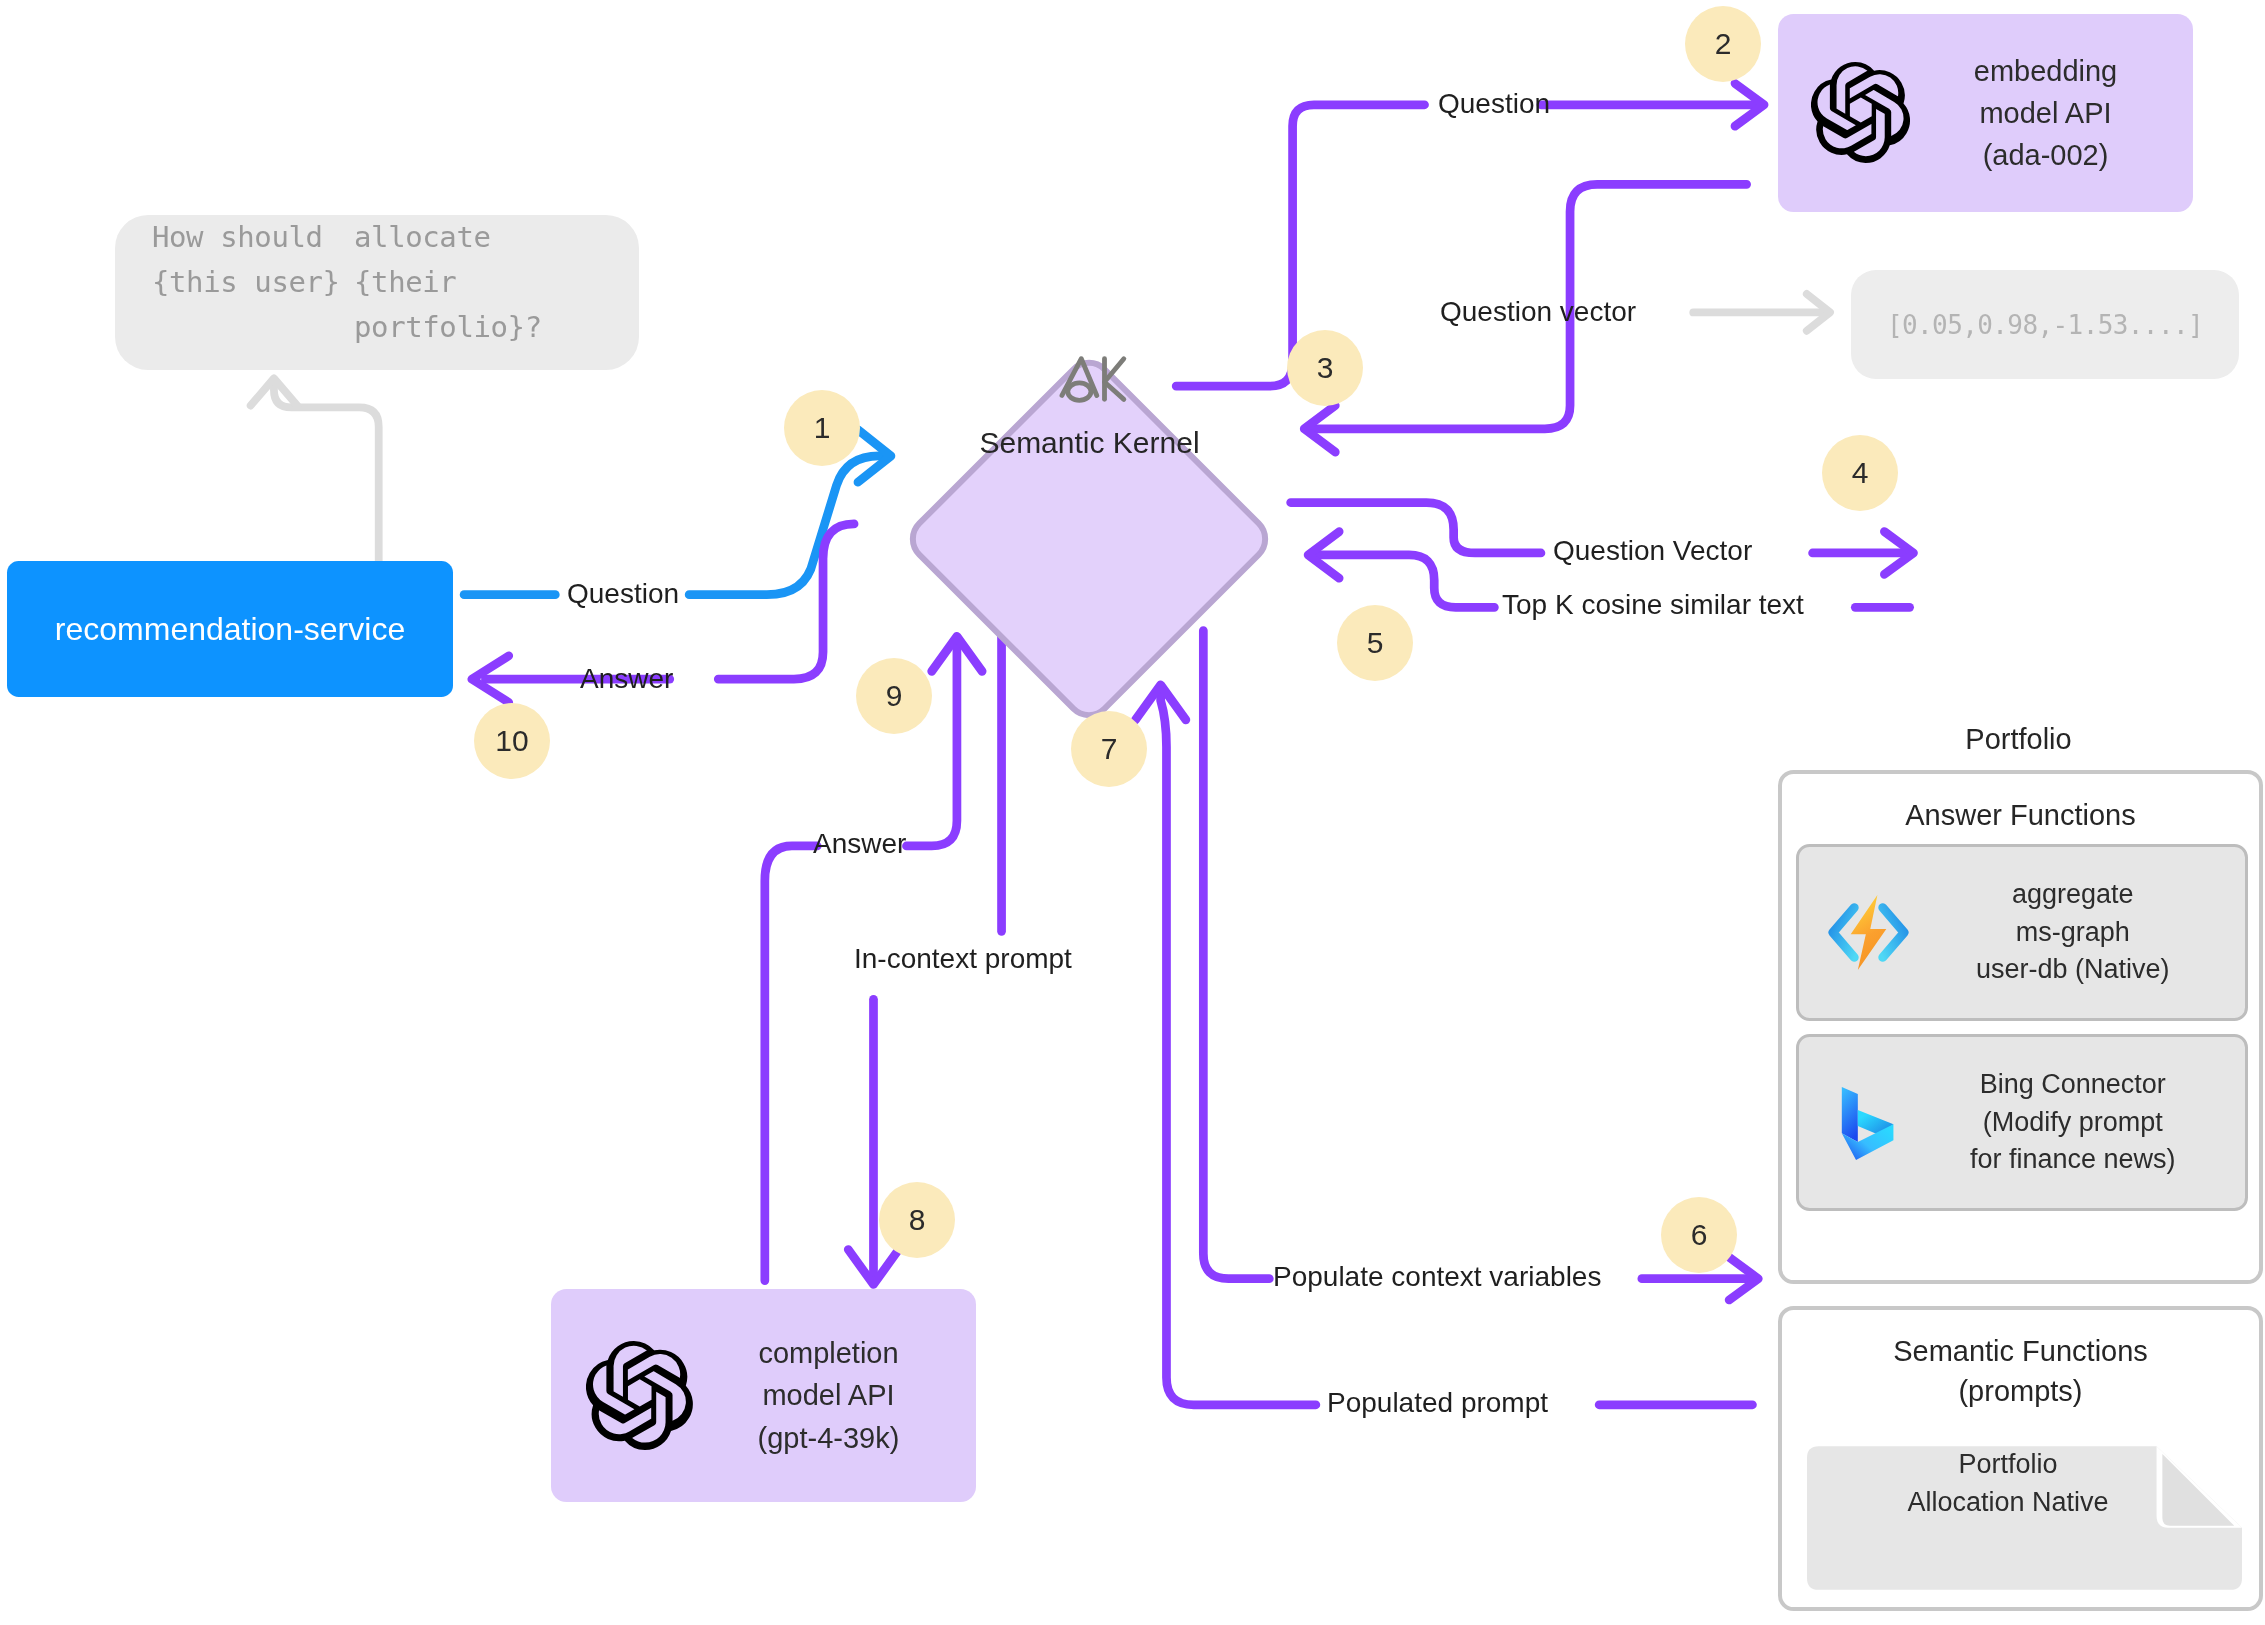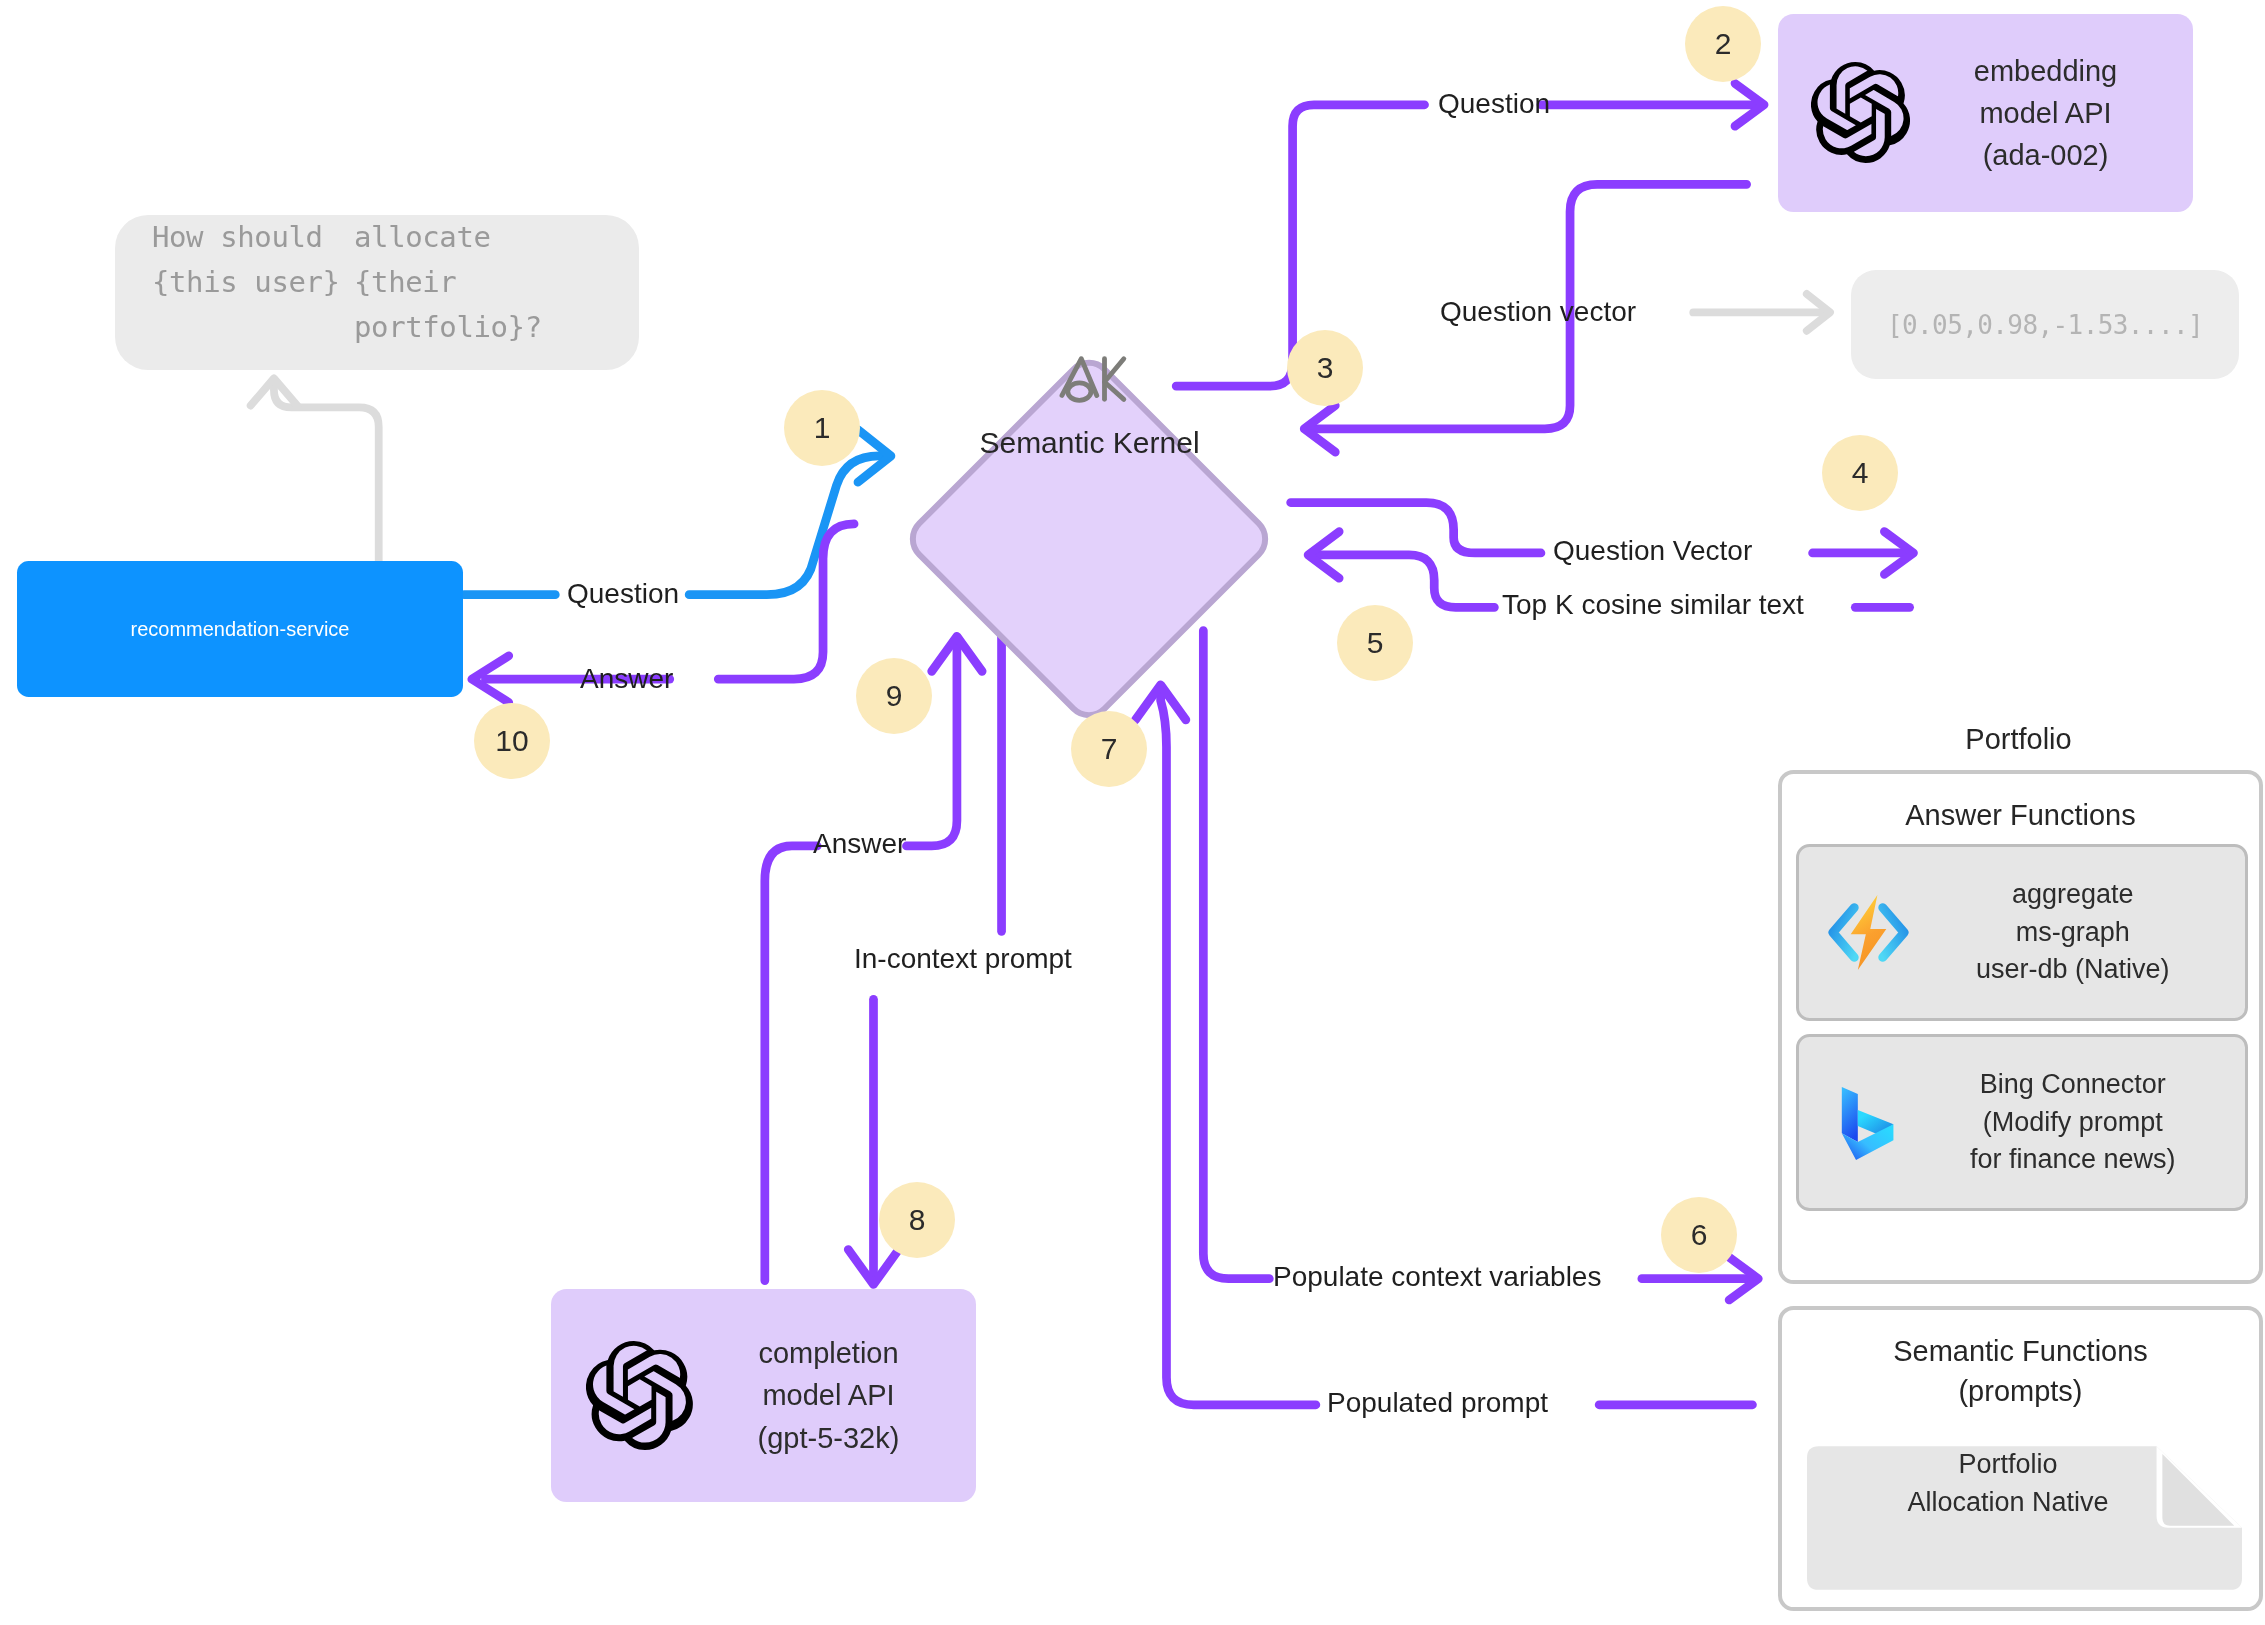--- a/index.html
+++ b/index.html
@@ -58,29 +58,29 @@
     align-items: center;
     justify-content: center;
     font-family: "DejaVu Sans Mono", monospace;
     font-size: 26px;
     color: #b4b4b4;
     letter-spacing: -0.6px;
   }
 
   
   .rec-service {
-    left: 17px; top: 561px;
+    left: 7px; top: 561px;
     width: 446px; height: 136px;
     background: #0d93ff;
     border-radius: 11.6px;
     display: flex;
     align-items: center;
     justify-content: center;
     color: #ffffff;
-    font-size: 20px;
+    font-size: 32px;
   }
 
   
   .sk-wrap {
     left: 901px; top: 351px;
     width: 377px; height: 377px;
   }
   .sk-diamond {
     position: absolute;
     left: 54px; top: 54px;
@@ -343,21 +343,21 @@
     </div>
   </div>
 
   <div class="node model-box completion-box">
     <svg class="model-logo" viewBox="0 0 100 100">
       <path fill="#000000" d="M91.6 41a24.8 24.8 0 0 0-2.1-20.4A25.1 25.1 0 0 0 62.5 8.6 24.8 24.8 0 0 0 44 0a25.1 25.1 0 0 0-24 17.4 24.8 24.8 0 0 0-16.6 12A25.1 25.1 0 0 0 6.5 59 24.8 24.8 0 0 0 8.6 79.4 25.1 25.1 0 0 0 35.6 91.4 24.8 24.8 0 0 0 54 100a25.1 25.1 0 0 0 24-17.5 24.8 24.8 0 0 0 16.6-12A25.1 25.1 0 0 0 91.6 41Zm-37.3 52.2a18.6 18.6 0 0 1-11.9-4.3l.6-.3 19.8-11.4a3.2 3.2 0 0 0 1.6-2.8V46.5l8.4 4.8a.3.3 0 0 1 .2.2v23.1a18.7 18.7 0 0 1-18.7 18.6ZM14.2 76A18.6 18.6 0 0 1 12 63.5l.6.4 19.8 11.4a3.2 3.2 0 0 0 3.2 0l24.2-14v9.7a.3.3 0 0 1-.1.3L39.7 83a18.7 18.7 0 0 1-25.5-6.8ZM9 30.6a18.6 18.6 0 0 1 9.7-8.2v23.5a3.1 3.1 0 0 0 1.6 2.7l24.1 13.9-8.4 4.9a.3.3 0 0 1-.3 0L15.7 56a18.7 18.7 0 0 1-6.8-25.4Zm68.7 16-24.2-14 8.4-4.8a.3.3 0 0 1 .3 0L82.3 39.6a18.6 18.6 0 0 1-2.9 33.6V49.6a3.2 3.2 0 0 0-1.7-2.9Zm8.4-12.6-.6-.4-19.8-11.5a3.2 3.2 0 0 0-3.2 0l-24.1 14v-9.7a.3.3 0 0 1 .1-.3l20-11.6a18.6 18.6 0 0 1 27.6 19.4ZM33.9 51.2l-8.4-4.9a.3.3 0 0 1-.2-.2V23a18.6 18.6 0 0 1 30.6-14.3l-.6.3-19.8 11.5a3.2 3.2 0 0 0-1.6 2.8Zm4.6-9.8 10.8-6.2 10.8 6.2v12.4l-10.8 6.2-10.8-6.2Z"></path>
     </svg>
     <div class="model-text">
       <div>completion</div>
       <div>model API</div>
-      <div>(gpt-5-32k)</div>
+      <div>(gpt-4-39k)</div>
     </div>
   </div>
 
 
   <div class="node connectors-title">Portfolio</div>
 
   <div class="node panel native-panel">
     <div class="panel-title">Answer Functions</div>
 
     <div class="card card-az">

